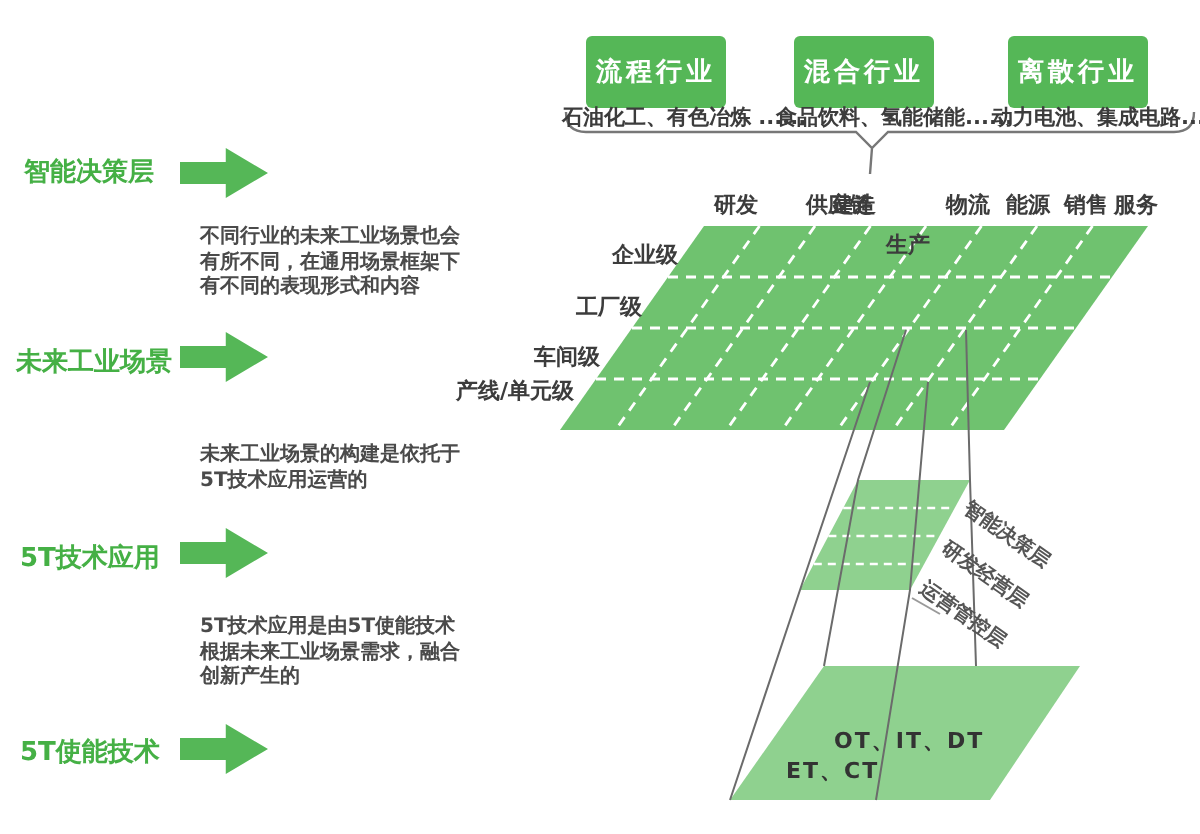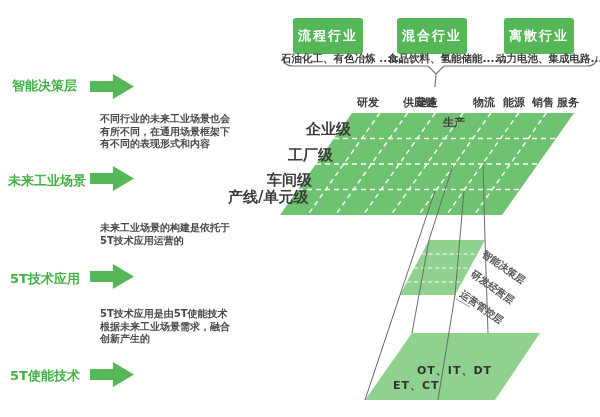--- a/index.html
+++ b/index.html
@@ -26,21 +26,21 @@
     letter-spacing:2px;cursor:pointer;padding:0;
     font-family:"DejaVu Sans", sans-serif;
   }
   .industry-ex{
     color:#3c3c3c;font-size:10.5px;font-weight:bold;white-space:nowrap;
   }
   .col-header{
     color:#3c3c3c;font-size:11px;font-weight:bold;white-space:nowrap;
   }
   .row-label{
-    color:#3c3c3c;font-size:15px;font-weight:bold;white-space:nowrap;
+    color:#3c3c3c;font-size:11px;font-weight:bold;white-space:nowrap;
   }
   .layer-label{
     color:#555555;font-size:10px;font-weight:bold;white-space:nowrap;
     transform:rotate(35deg);transform-origin:left center;
   }
   .tech-text{
     color:#333333;font-size:11px;font-weight:bold;white-space:nowrap;
     letter-spacing:1px;
   }
   svg{display:block;}

